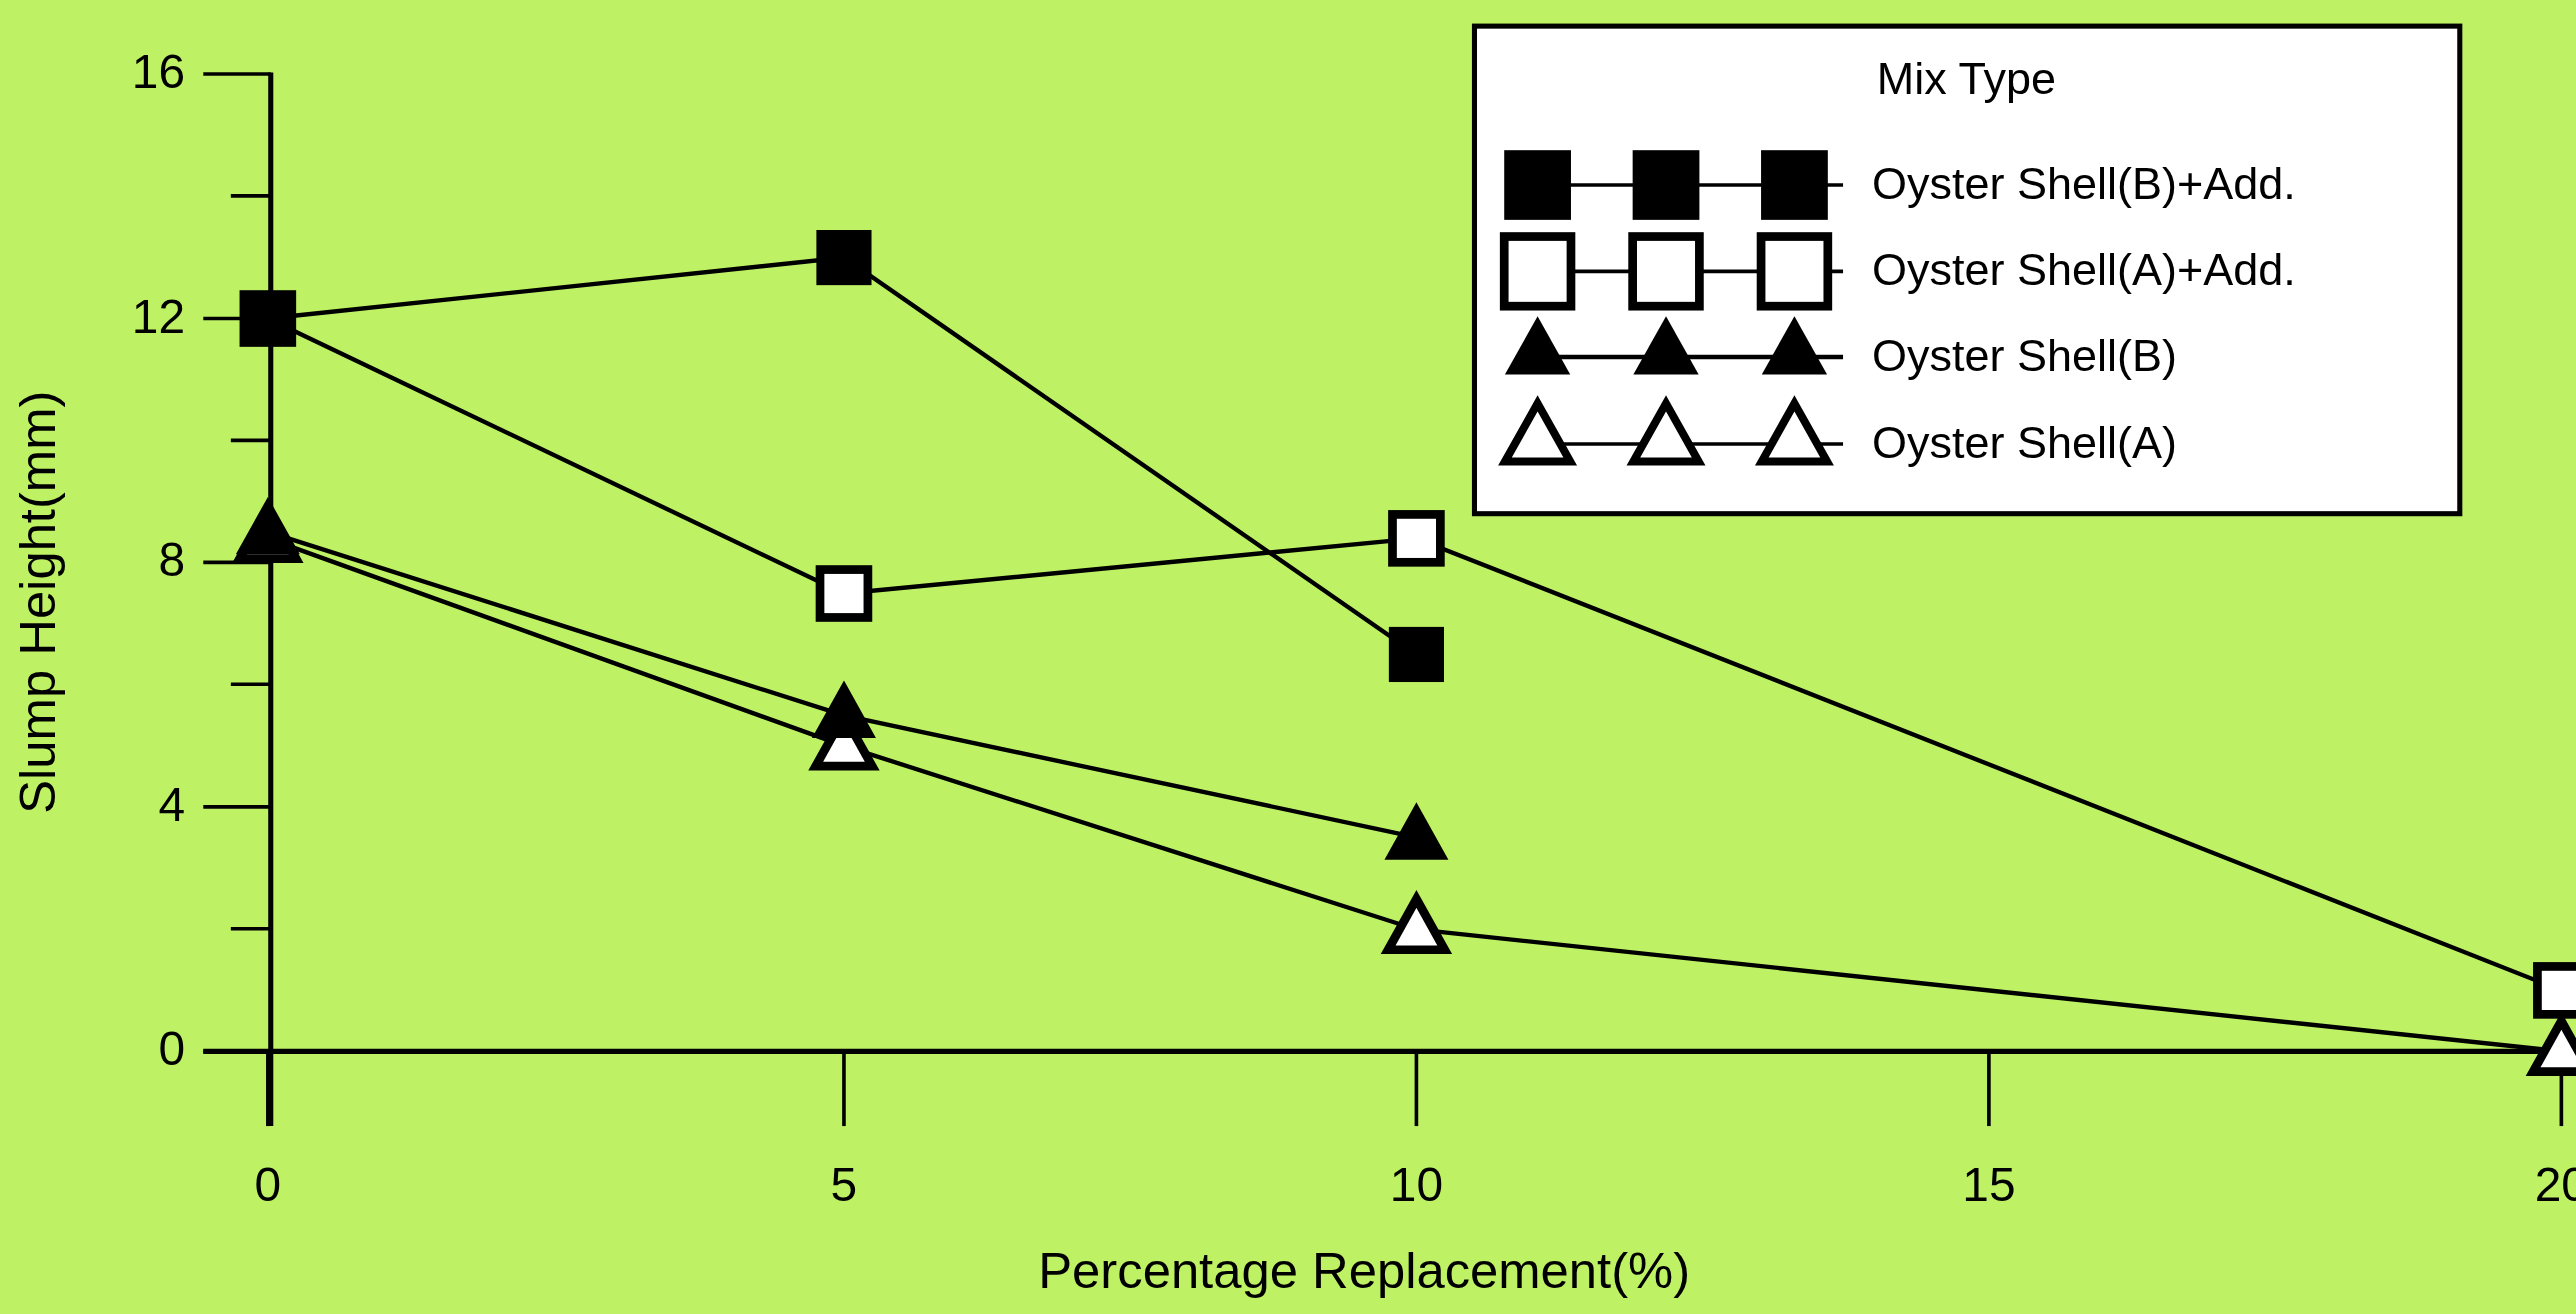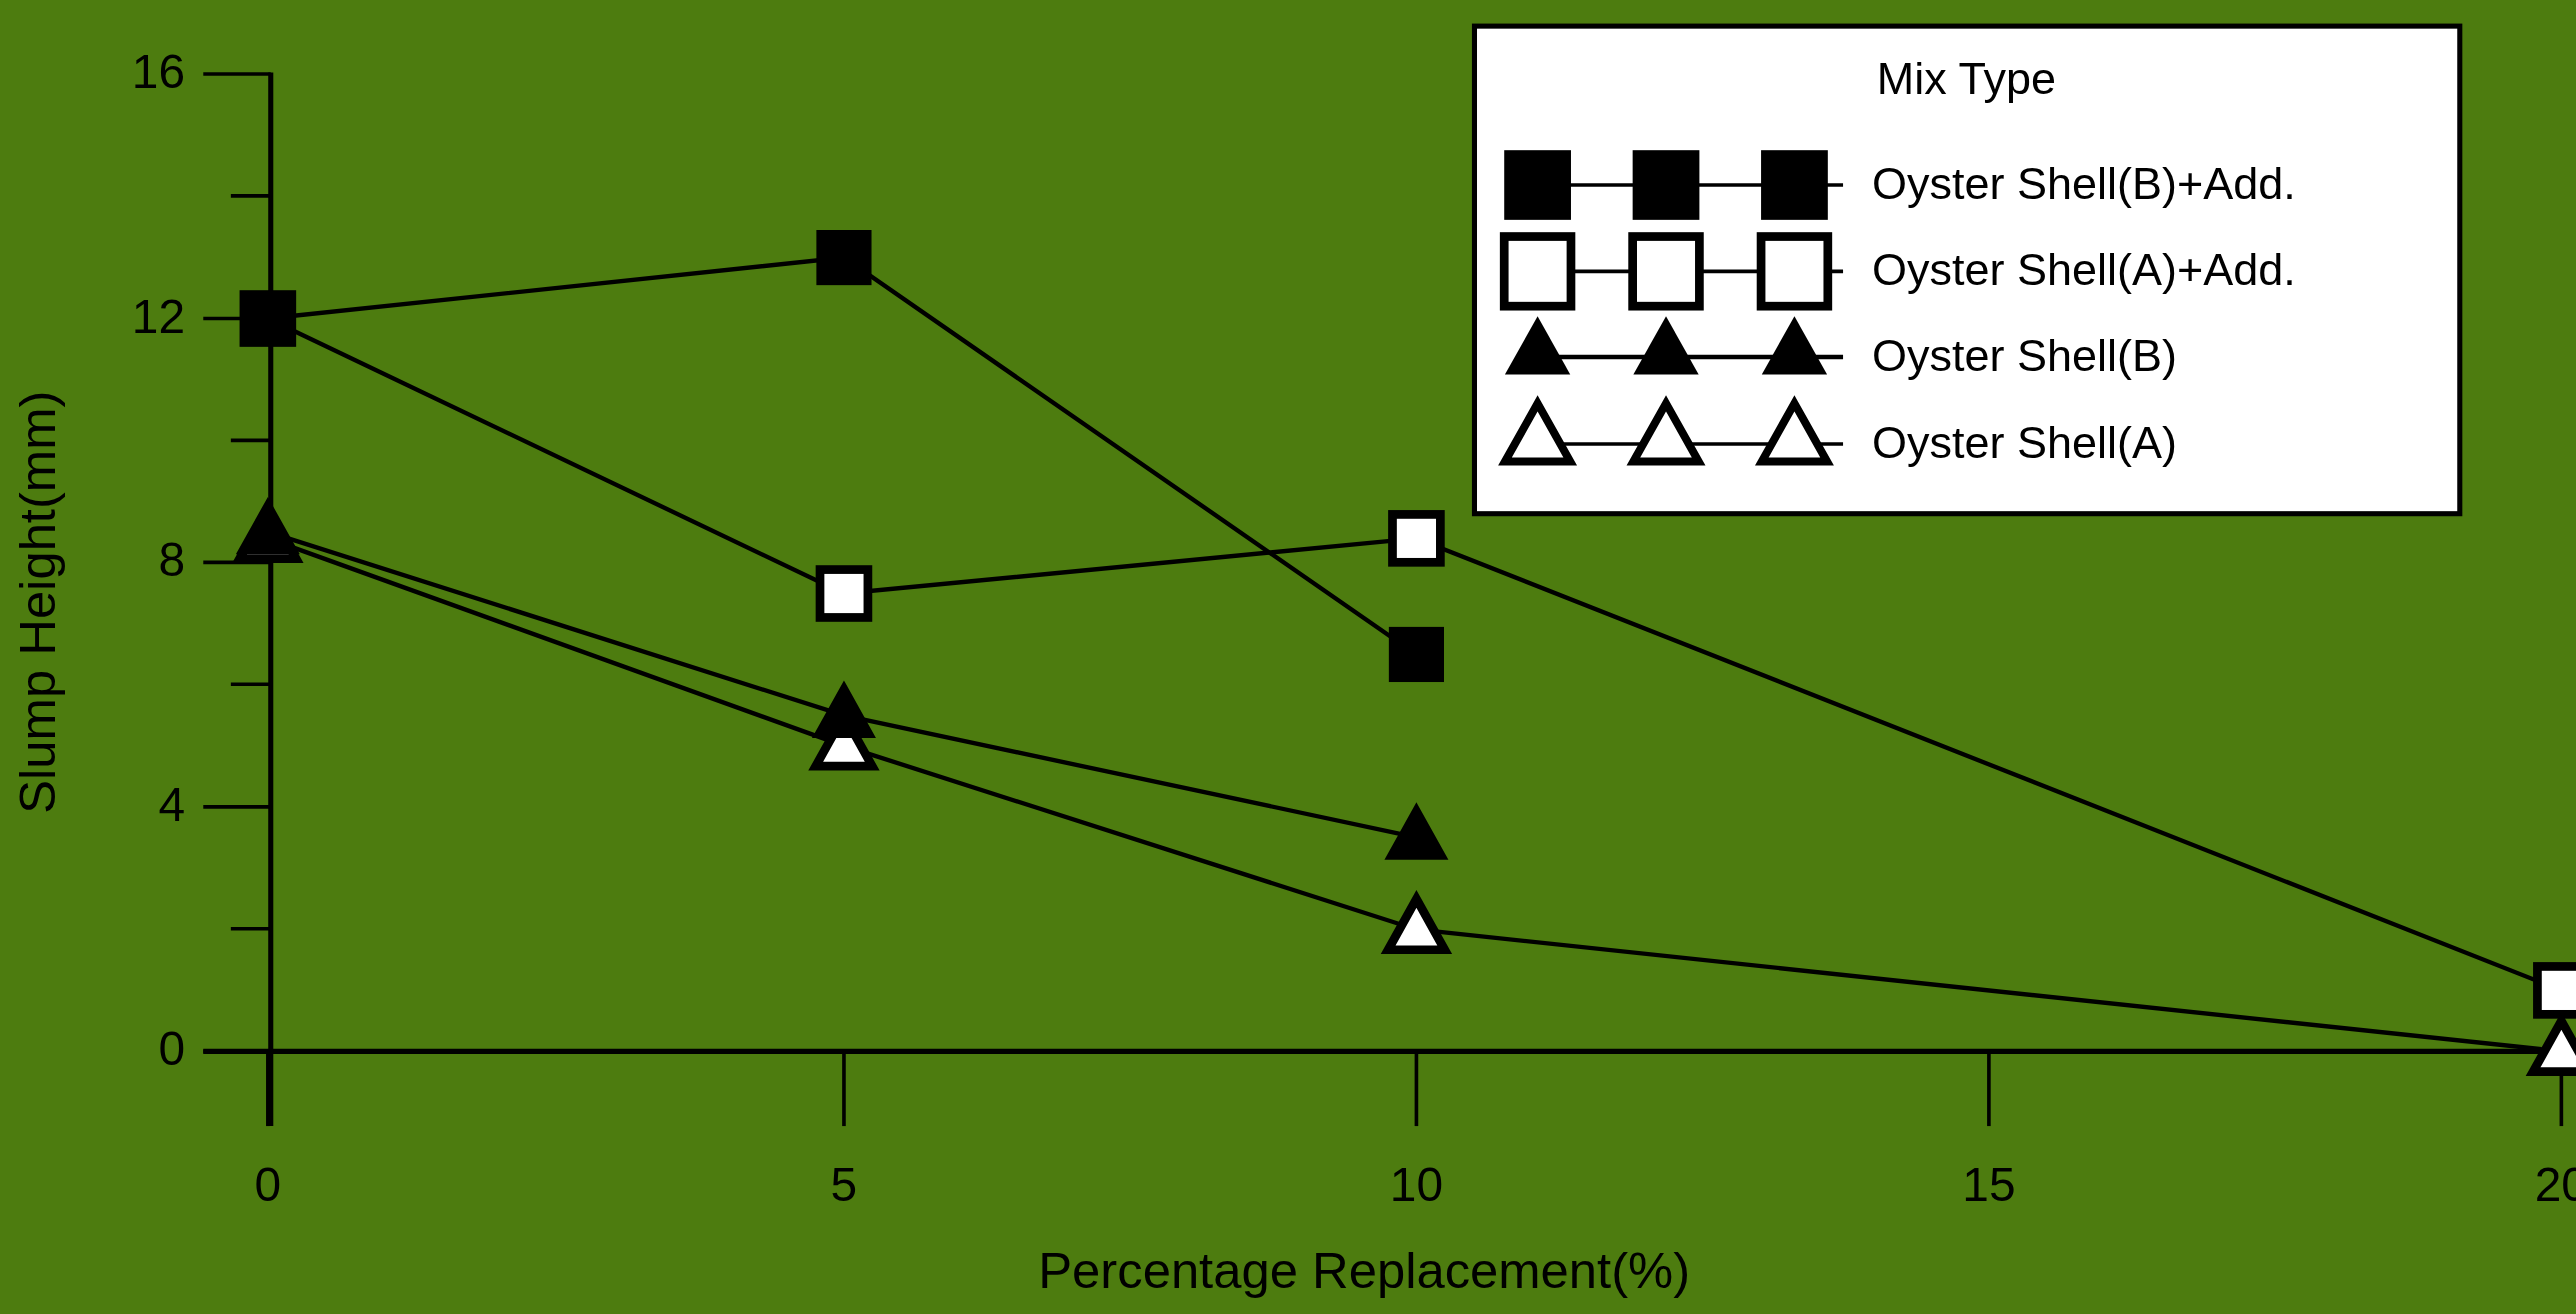--- a/index.html
+++ b/index.html
@@ -1,16 +1,16 @@
 <!DOCTYPE html>
 <html style="font-size:11.6px"><head>
 <meta charset="utf-8">
 <style>
   html,body{margin:0;padding:0;background:#ffffff;}
-  #page{position:relative;width:2576px;height:1314px;background:#4d7c0f;
+  #page{position:relative;width:2576px;height:1314px;background:#bef264;
         font-family:"Liberation Sans", sans-serif;color:#000000;overflow:hidden;}
   .plot-svg{position:absolute;left:0;top:0;width:2576px;height:1314px;}
   text{font-family:"Liberation Sans", sans-serif;fill:#000000;}
   .ytick-label{font-size:66px;text-anchor:end;dominant-baseline:middle;}
   .xtick-label{font-size:66px;text-anchor:middle;dominant-baseline:hanging;}
   .axis-title{font-size:70px;text-anchor:middle;}
   .legend-title{font-size:62px;text-anchor:middle;}
   .legend-label{font-size:62px;dominant-baseline:middle;}
 </style>
 </head>

